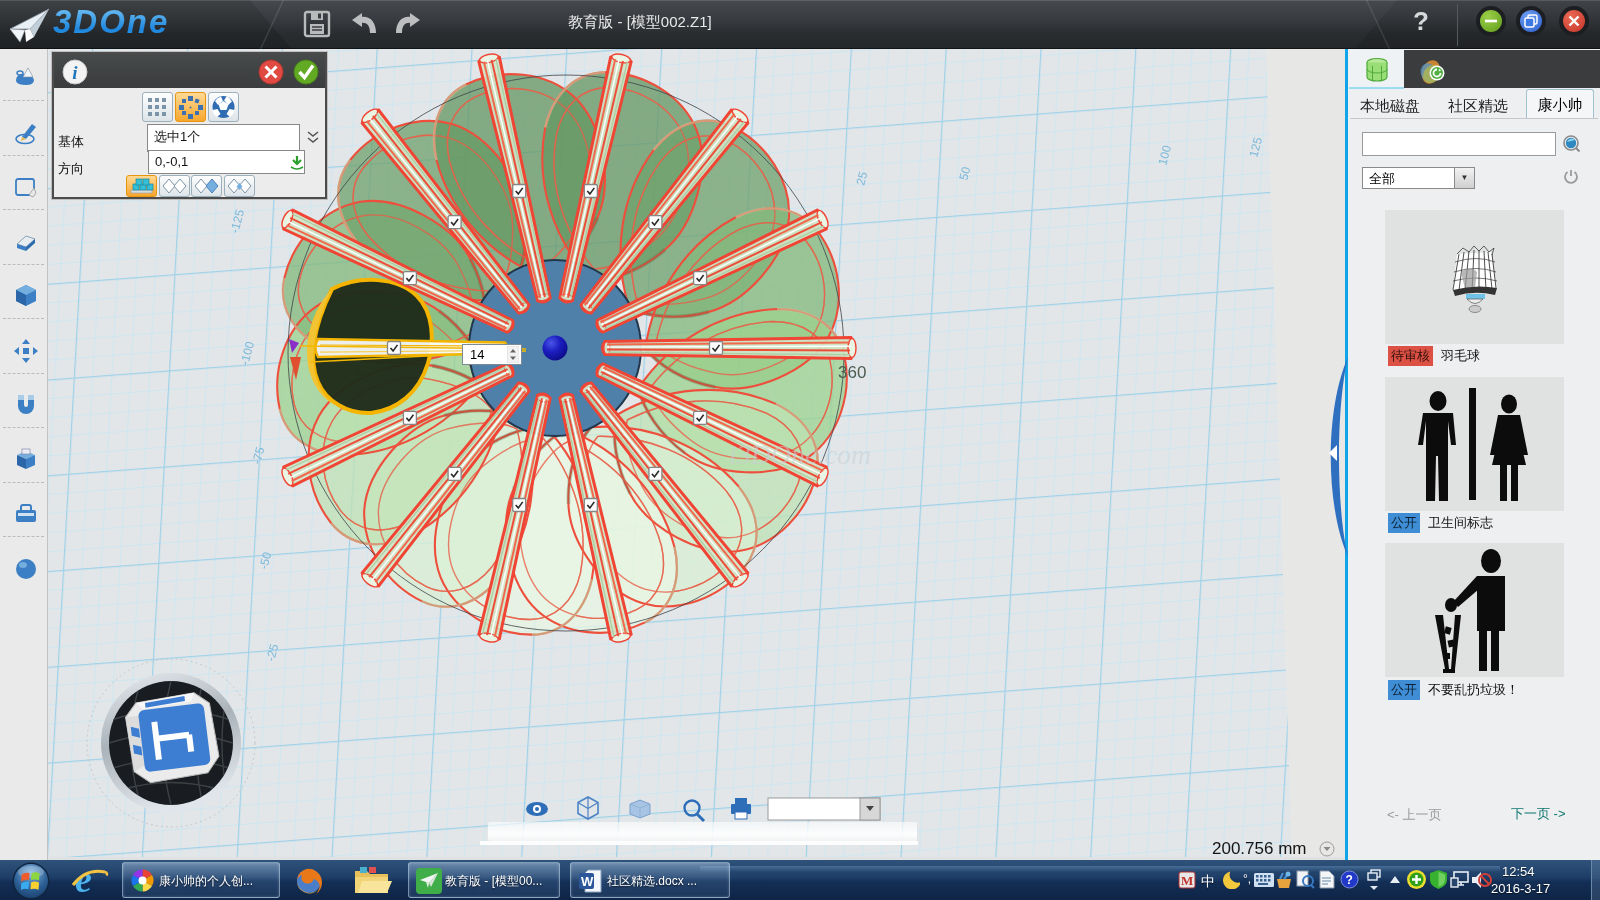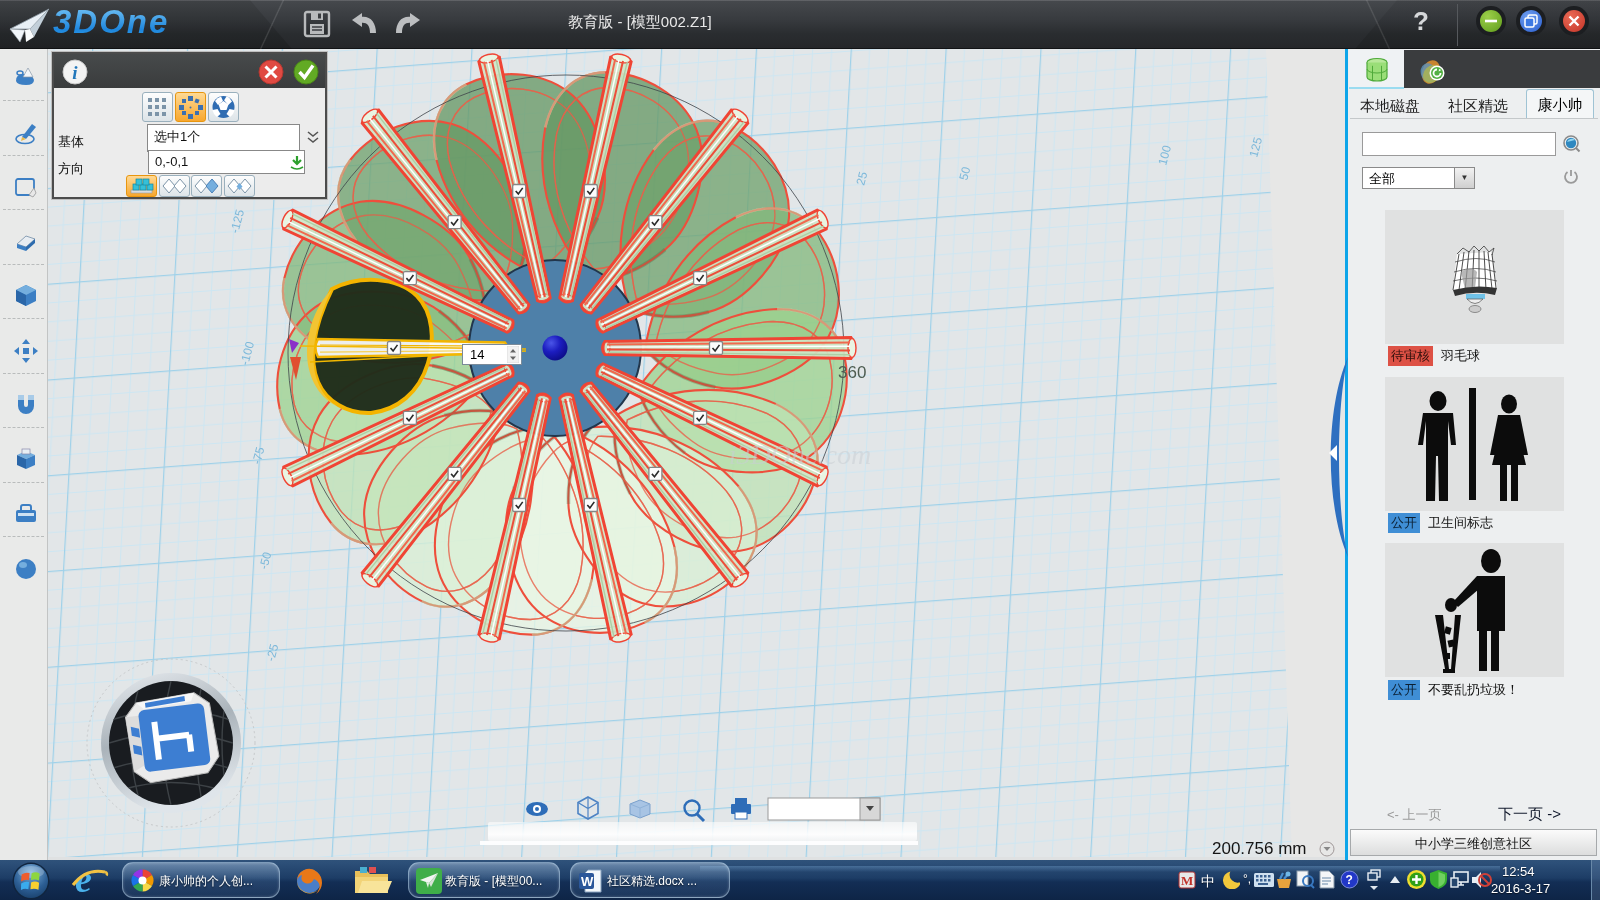--- a/index.html
+++ b/index.html
@@ -46,27 +46,27 @@
 #sbar .hr{position:absolute;left:2px;top:69px;width:248px;border-top:1px solid #c4c8ca}
 #sbar .srch{position:absolute;left:14px;top:83px;width:194px;height:24px;background:#fff;border:1px solid #9a9a9a}
 #sbar .combo{position:absolute;left:14px;top:118px;width:113px;height:22px;background:#fff;border:1px solid #8a8a8a;font-size:13px;padding:2px 0 9px 6px}
 #sbar .cab{position:absolute;right:0;top:0;width:20px;height:20px;background:linear-gradient(#f2f2f2,#cfcfcf);border-left:1px solid #8a8a8a;text-align:center;font-size:8px;color:#333;line-height:20px}
 .card{position:absolute;left:37px;width:179px;height:134px;background:#e0e1e1}
 .clabel{position:absolute;left:40px;font-size:13px;color:#111}
 .badge{display:inline-block;padding:1px 3px;margin-right:8px;font-size:13px}
 .bred{background:#dd5145;color:#30100c}
 .bblu{background:#3f8ed5;color:#0b2033}
 #pgprev{position:absolute;left:39px;top:757px;font-size:13px;color:#9a9a9a}
-#pgnext{position:absolute;left:150px;top:756px;font-size:15px;color:#0f172a}
+#pgnext{position:absolute;left:163px;top:756px;font-size:13px;color:#0f766e}
 #combtn{position:absolute;left:2px;top:780px;width:247px;height:27px;background:linear-gradient(#fbfbfb,#dcdddd);border:1px solid #a6a9ab;text-align:center;font-size:13px;padding-top:5px;color:#111}
 
 
 #tbar{position:absolute;left:0;top:860px;width:1600px;height:40px;
  background:linear-gradient(#5d86ac 0%,#2f527a 0%,#2c4f78 8%,#1d3d66 45%,#132e55 55%,#0e2546 100%)}
-.tbtn{position:absolute;top:2px;height:36px;border-radius:11px;border:1px solid rgba(190,215,235,0.55);
+.tbtn{position:absolute;top:2px;height:36px;border-radius:3px;border:1px solid rgba(190,215,235,0.55);
  background:linear-gradient(rgba(190,215,240,0.42),rgba(110,150,195,0.22) 50%,rgba(70,110,160,0.22));box-shadow:inset 0 0 3px rgba(255,255,255,0.25)}
 .tbtn .tx{position:absolute;left:36px;top:10px;font-size:12px;color:#fff;white-space:nowrap;text-shadow:0 1px 2px rgba(0,0,0,0.7)}
 .trtx{position:absolute;color:#fff;font-size:12px;text-shadow:0 1px 1px rgba(0,0,0,.6)}
 </style></head>
 <body>
 
 <svg id="cv" width="1600" height="900" viewBox="0 0 1600 900">
 <defs>
 <pattern id="grid" width="95.5" height="95.5" patternUnits="userSpaceOnUse" patternTransform="rotate(-4.3) skewX(-7.5)">
   <g stroke="#cde6f2" stroke-width="1">
@@ -567,21 +567,20 @@
     <rect x="60" y="84" width="6" height="7" transform="rotate(15 63 87)"></rect>
     <rect x="63" y="97" width="6" height="7" transform="rotate(-12 66 100)"></rect>
     <rect x="60" y="110" width="5" height="6"></rect>
    </g>
   </svg>
  </div>
  <div class="clabel" style="top:631px"><span class="badge bblu">公开</span>不要乱扔垃圾！</div>
 
  <div id="pgprev">&lt;- 上一页</div>
  <div id="pgnext">下一页 -&gt;</div>
- <div id="combtn">中小学三维创意社区</div>
  <svg class="abs" style="left:-30px;top:308px" width="31" height="200" viewBox="0 0 31 200">
   <path d="M30,0 C7,52 7,148 30,200 C18,150 18,50 30,0 Z" fill="#2e6fc0"></path>
   <path d="M19,88 L11,96 L19,104 Z" fill="#fff"></path>
  </svg>
 </div>
 
 <div id="tbar">
  <div class="abs" style="left:700px;top:6px;width:800px;height:6px;background:linear-gradient(rgba(140,190,235,0.30),rgba(140,190,235,0))"></div>
  <svg class="abs" style="left:11px;top:1px" width="40" height="40" viewBox="0 0 40 40">
   <circle cx="20" cy="20" r="18.5" fill="#10253f"></circle>

